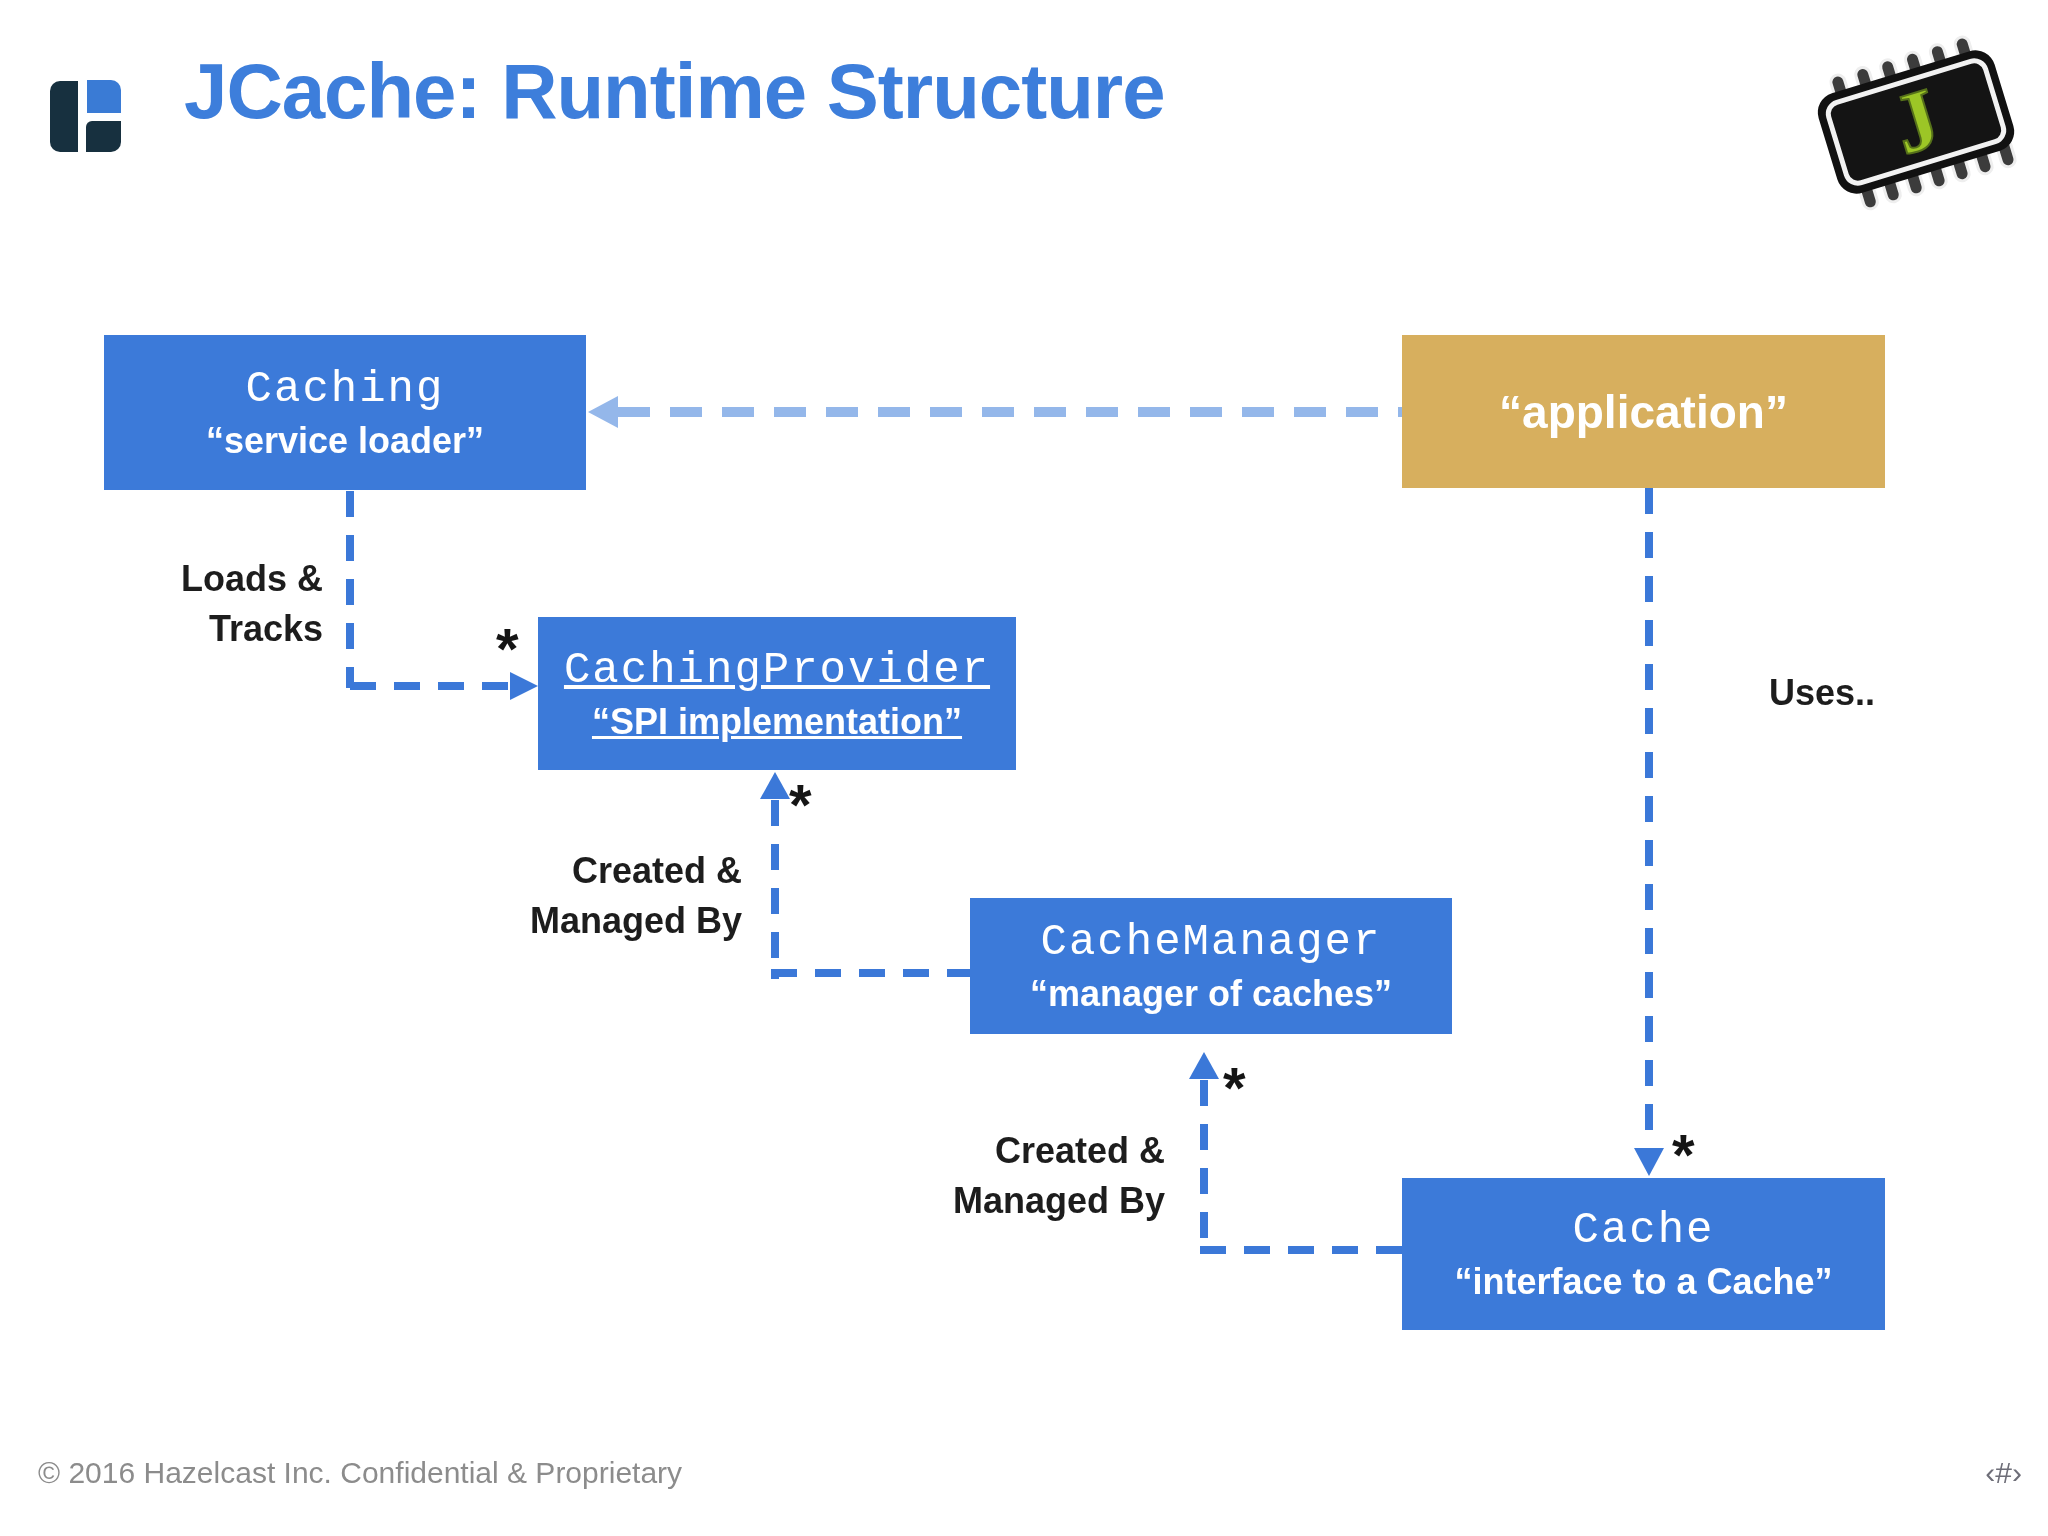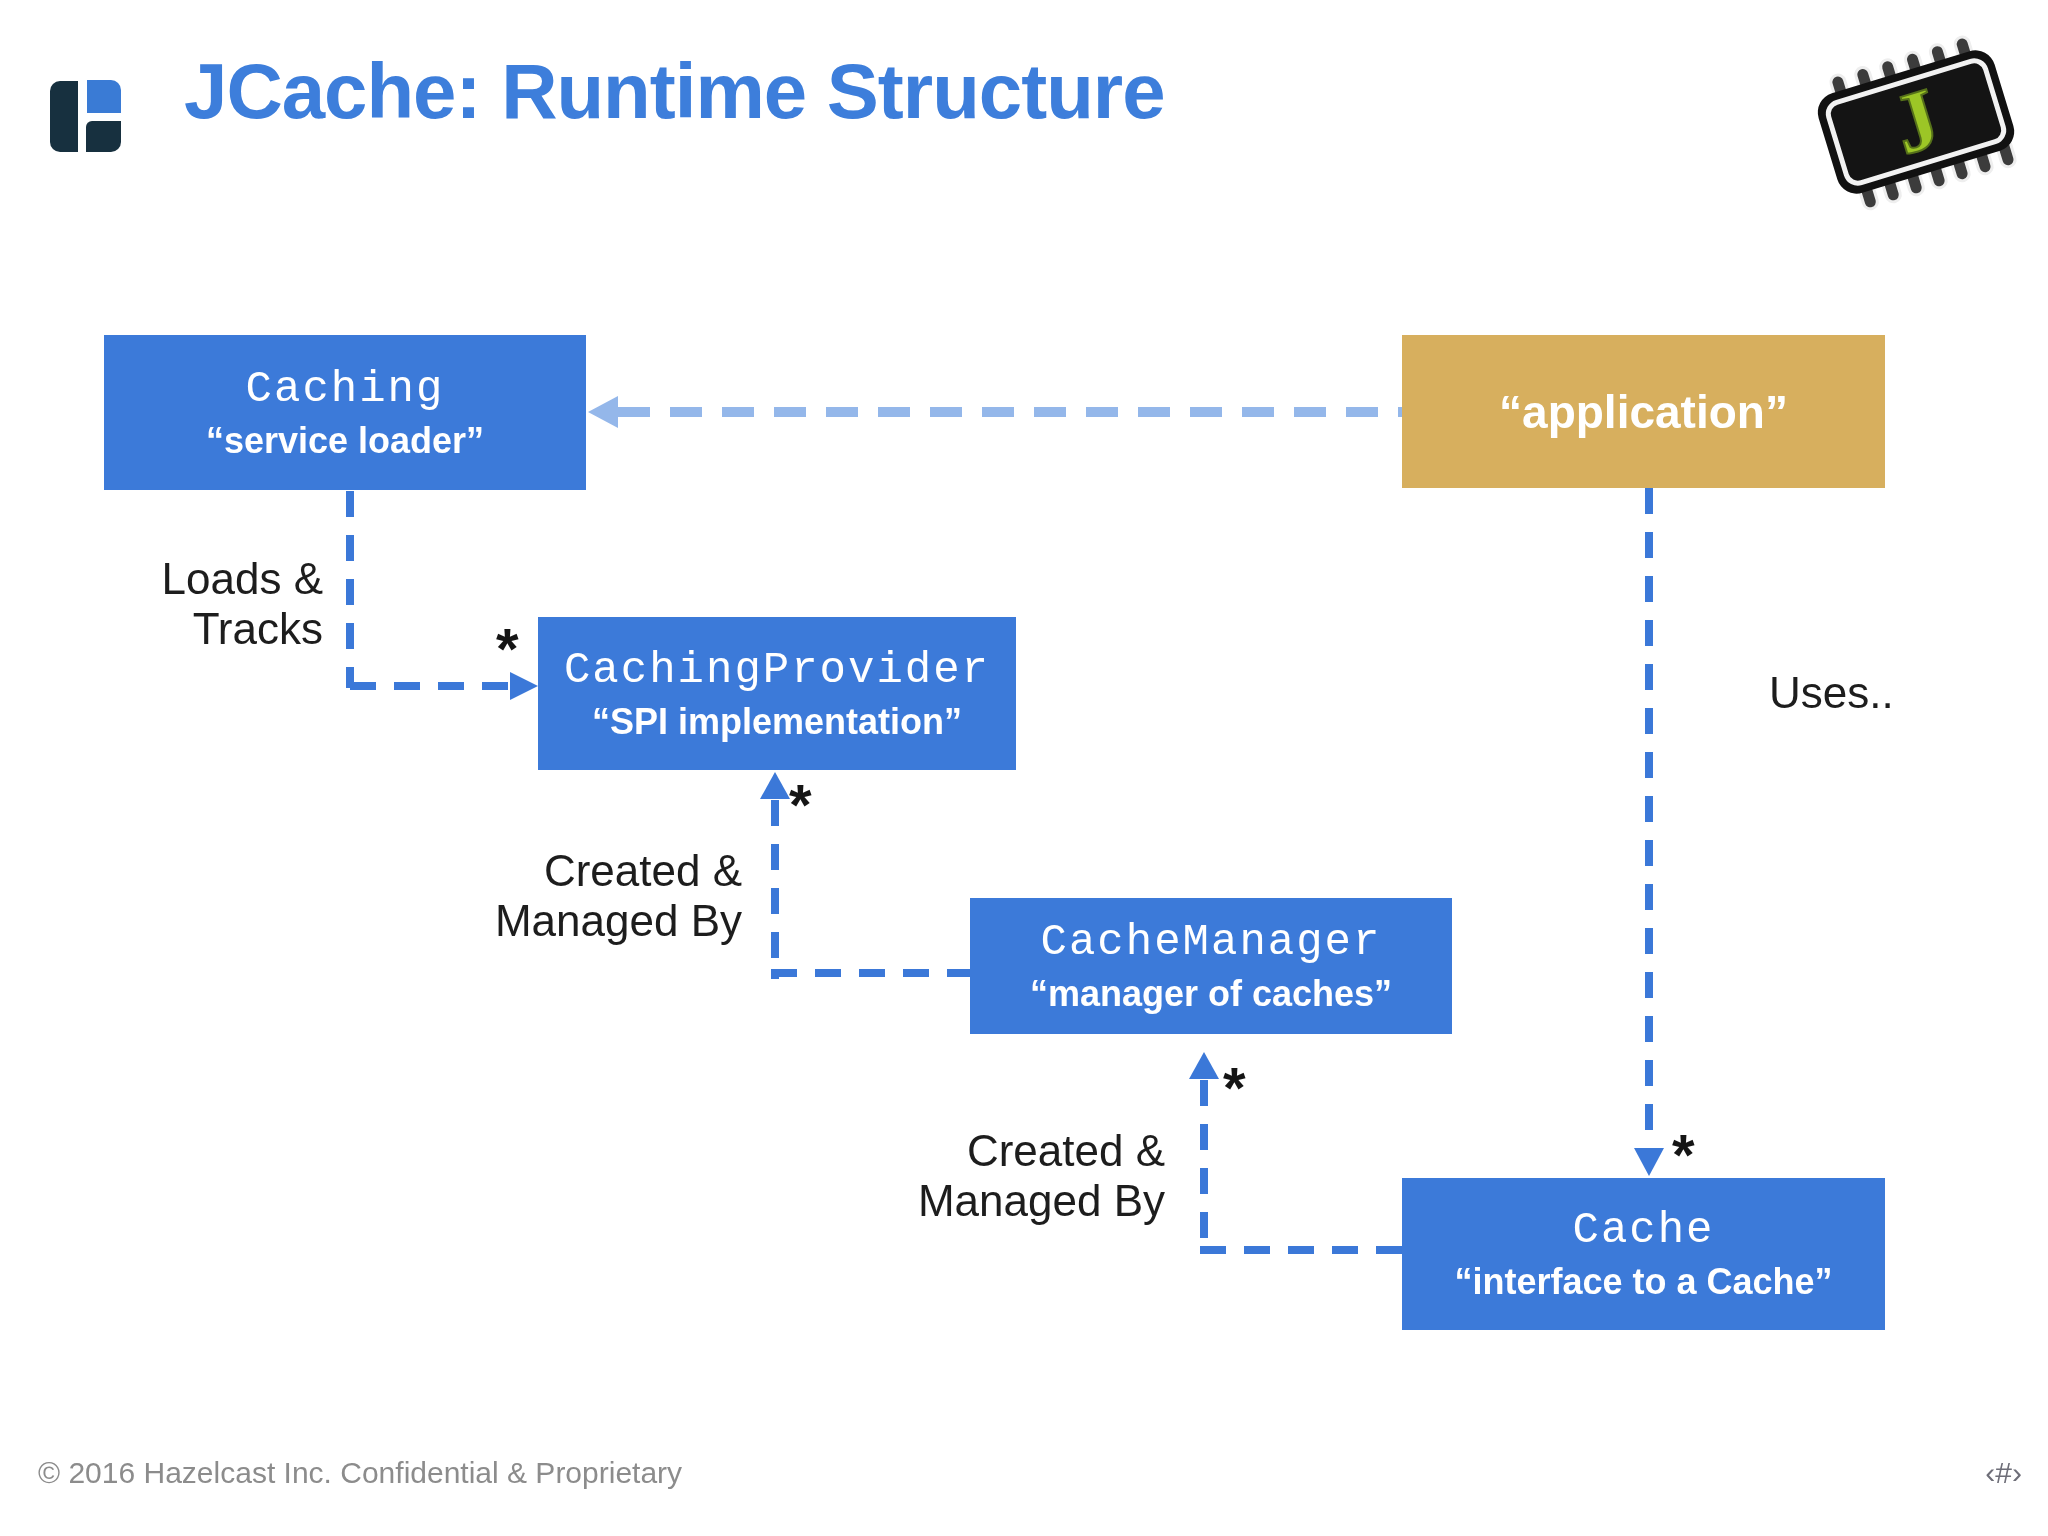--- a/index.html
+++ b/index.html
@@ -17,39 +17,39 @@
   
   .box{position:absolute;display:flex;flex-direction:column;align-items:center;justify-content:center;
        gap:6px;color:#ffffff;text-align:center;}
   .box .main{font-family:"Liberation Mono","DejaVu Sans Mono",monospace;font-size:44px;letter-spacing:2px;white-space:nowrap;}
   .box .sub{font-family:"Liberation Sans",sans-serif;font-weight:bold;font-size:36px;white-space:nowrap;}
   .blue{background:#3c7ad9;}
   .gold{background:#d7af5e;}
   #box-caching{left:104px;top:335px;width:482px;height:155px;}
   #box-application{left:1402px;top:335px;width:483px;height:153px;}
   #box-application .main-app{font-family:"Liberation Sans",sans-serif;font-weight:bold;font-size:46px;}
-  #box-provider{left:538px;top:617px;width:478px;height:153px;}
+  #box-provider{left:538px;top:617px;width:478px;height:153px;text-decoration:underline;}
   #box-manager{left:970px;top:898px;width:482px;height:136px;}
   #box-cache{left:1402px;top:1178px;width:483px;height:152px;justify-content:center;}
 
   
   .dash-h{position:absolute;height:8px;
     background:repeating-linear-gradient(90deg,#3b78d8 0 26px,transparent 26px 44px);}
   .dash-v{position:absolute;width:8px;
     background:repeating-linear-gradient(180deg,#3b78d8 0 26px,transparent 26px 44px);}
   .dash-h.light{height:10px;
     background:repeating-linear-gradient(90deg,#94b7ea 0 32px,transparent 32px 52px);}
   .arr{position:absolute;width:0;height:0;}
   .arr.left-light{border-top:16px solid transparent;border-bottom:16px solid transparent;border-right:30px solid #94b7ea;}
   .arr.right{border-top:14px solid transparent;border-bottom:14px solid transparent;border-left:28px solid #3b78d8;}
   .arr.up{border-left:15px solid transparent;border-right:15px solid transparent;border-bottom:27px solid #3b78d8;}
   .arr.down{border-left:15px solid transparent;border-right:15px solid transparent;border-top:28px solid #3b78d8;}
 
   
-  .lbl{position:absolute;color:#1d1d1d;font-size:44px;line-height:50px;}
+  .lbl{position:absolute;color:#1d1d1d;font-size:36px;line-height:50px;font-weight:bold;}
   .lbl.r{text-align:right;}
   .star{position:absolute;color:#151515;font-size:58px;font-weight:600;line-height:58px;}
 
   
   .footer{position:absolute;top:1456px;font-size:30px;color:#8c8c8c;white-space:nowrap;}
   #footer-left{left:38px;}
   #footer-right{right:26px;color:#6e6e78;}
 </style>
 </head>
 <body>

